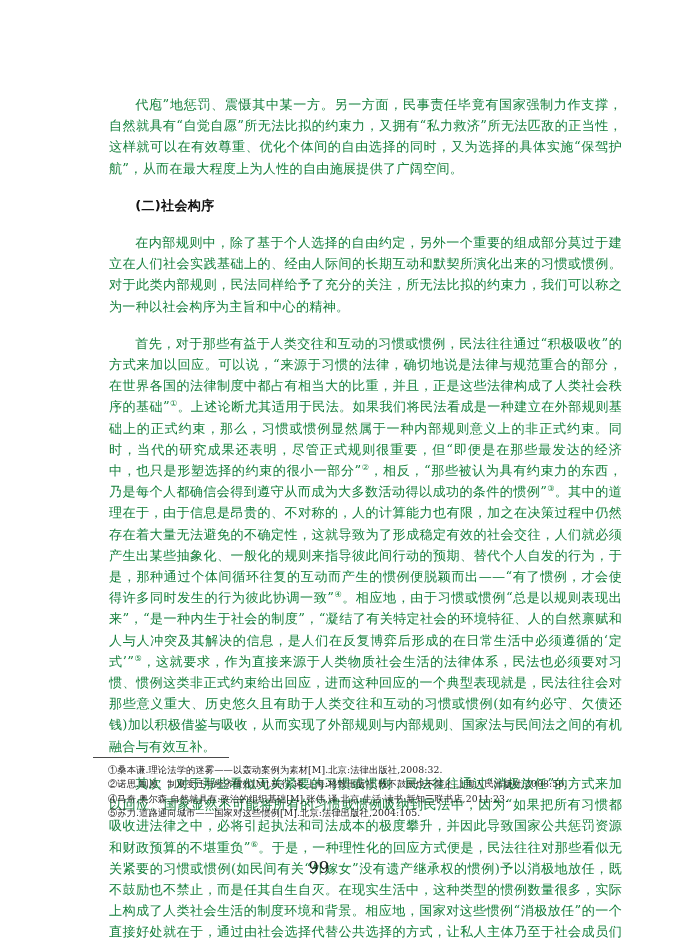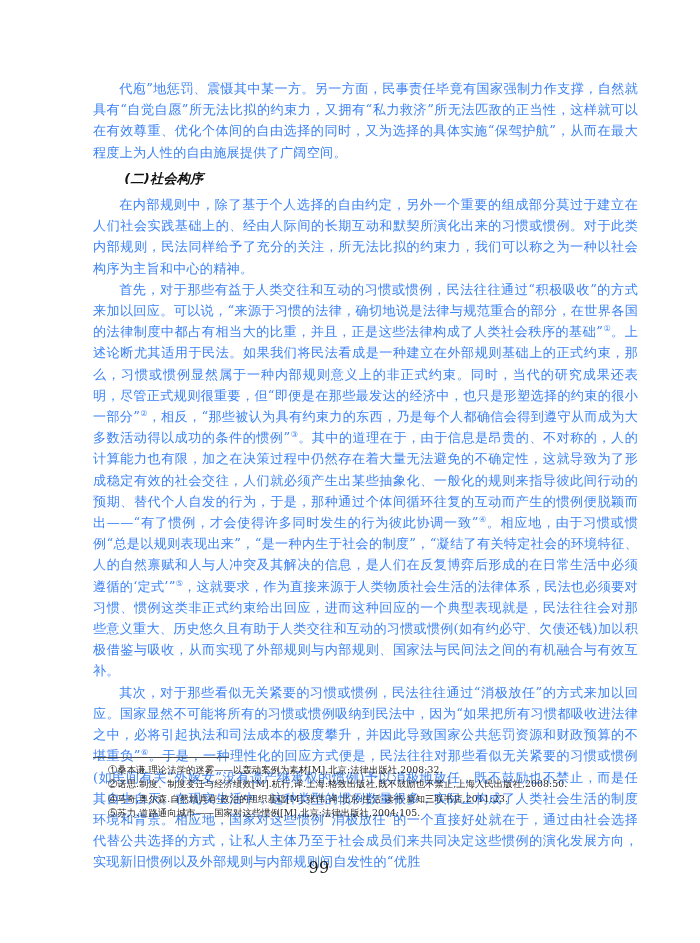--- a/index.html
+++ b/index.html
@@ -27,41 +27,40 @@
   }
 
   .content {
     position: absolute;
     left: 93px;
     top: 78px;
     width: 545px;
   }
 
   p.para {
-    margin: 0;
+    margin: 16px;
     font-size: 13.1px;
     line-height: 21.2px;
     text-align: justify;
     text-justify: inter-ideograph;
     text-indent: 2em;
     letter-spacing: 0.02em;
-    color: #3b82f6;
+    color: #15803d;
     -webkit-font-smoothing: antialiased;
   }
 
   h3.section-heading {
-    margin: 5px;
+    margin: 16px;
     font-size: 13.1px;
     line-height: 21.2px;
     font-weight: bold;
     text-indent: 2em;
     letter-spacing: 0.02em;
     color: #111;
     font-family: "DejaVu Sans", "Liberation Sans", sans-serif;
-    font-style: italic;
   }
 
   sup.fn-ref {
     font-size: 0.62em;
     vertical-align: super;
     line-height: 0;
     letter-spacing: 0;
   }
 
   .footnotes {

